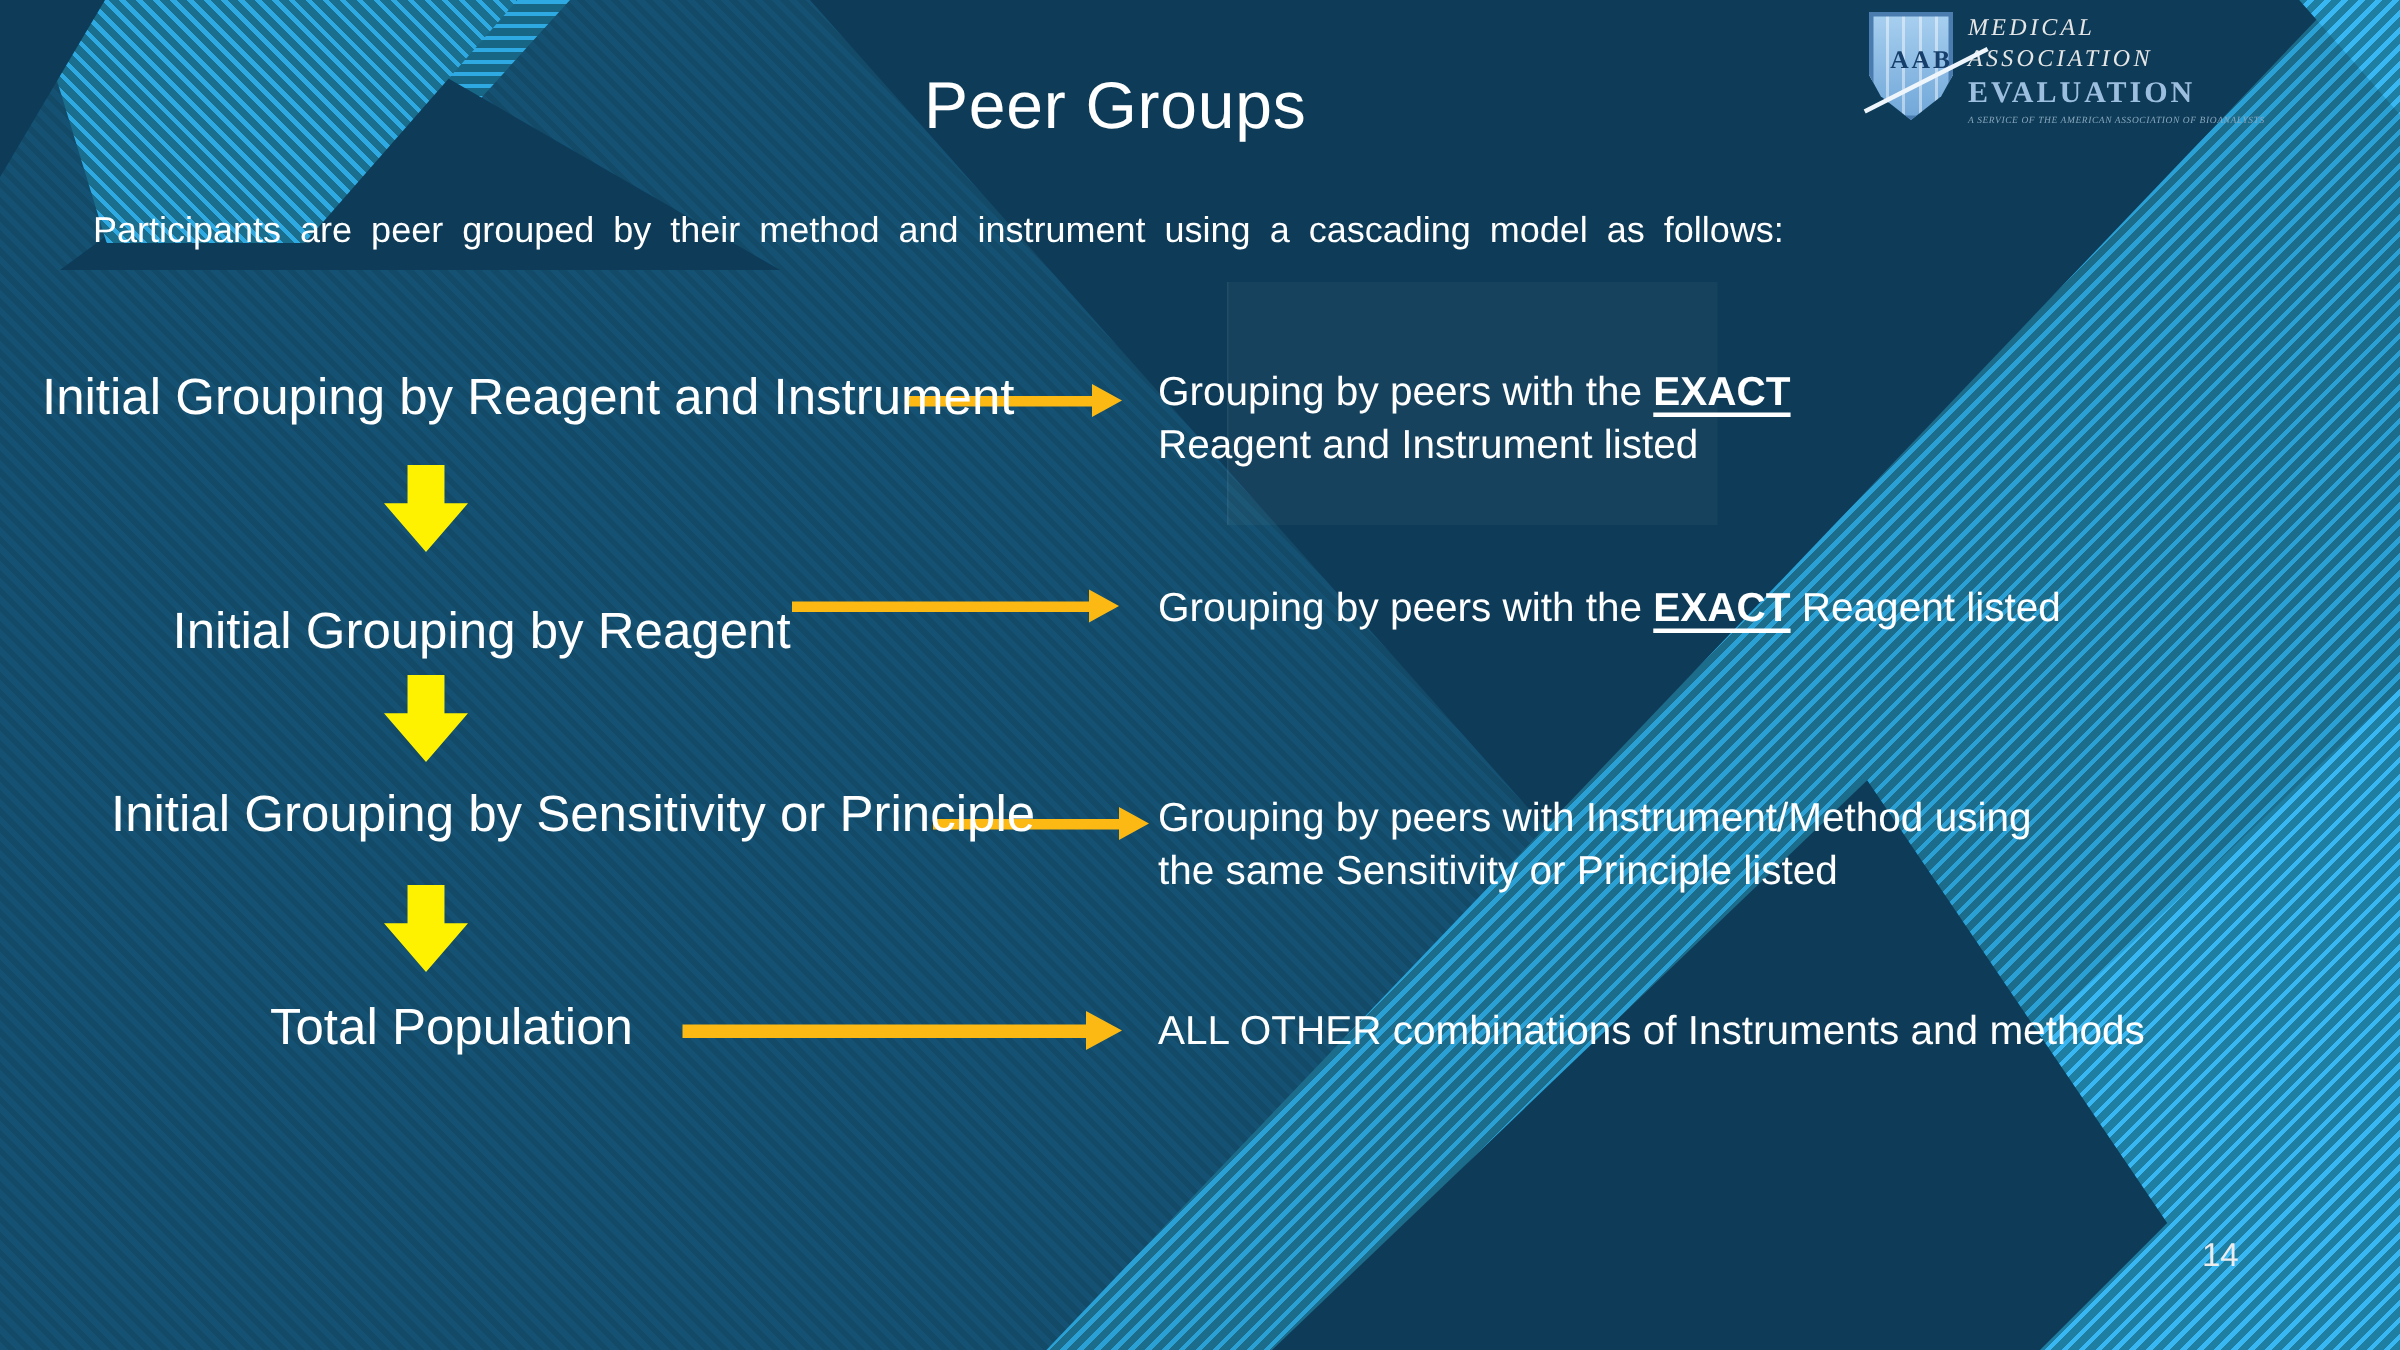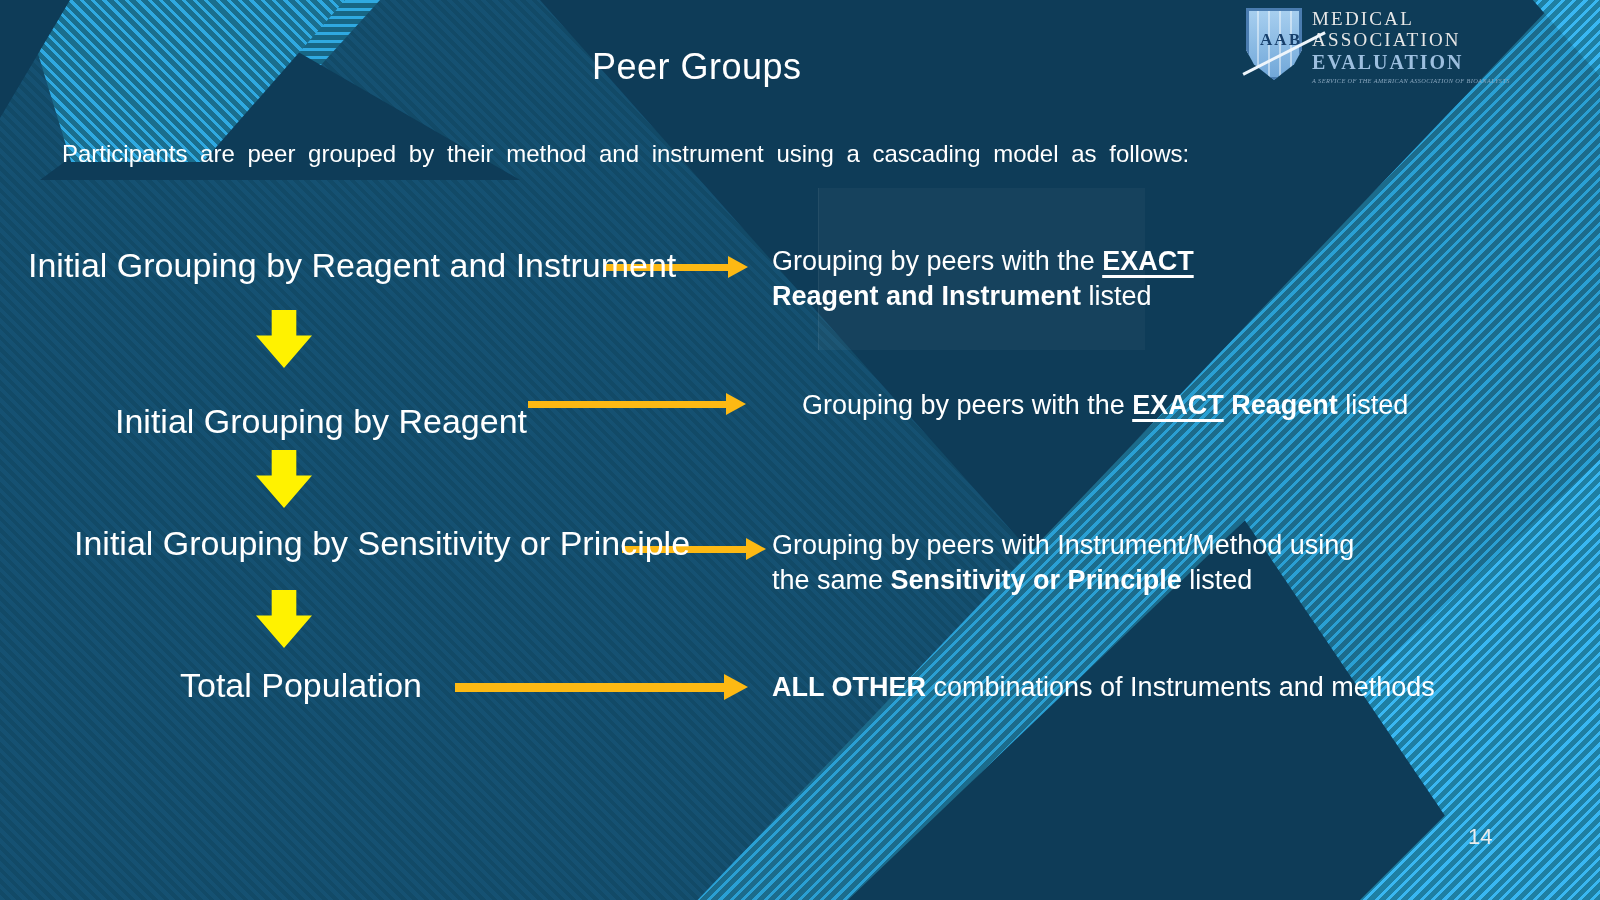--- a/index.html
+++ b/index.html
@@ -28,25 +28,25 @@
     clip-path:polygon(3% 0,100% 0,52% 100%);z-index:2;}
   .tl-mountain{left:40px;top:20px;width:480px;height:160px;background:#0e3c58;
     clip-path:polygon(44% 3%,100% 100%,0 100%);z-index:3;}
   .tl-stripes{left:15px;top:0;width:330px;height:162px;
     background:repeating-linear-gradient(45deg,#2fa9e1 0 3px,#1a6e8e 3px 8px);
     clip-path:polygon(2% 0,100% 0,57% 100%,17% 100%);z-index:4;}
   .tl-corner{left:0;top:0;width:70px;height:118px;background:#0e3c58;
     clip-path:polygon(0 0,100% 0,0 100%);z-index:5;}
   .panel{left:818px;top:188px;width:326px;height:162px;
     background:rgba(255,255,255,0.035);border-left:1px solid rgba(255,255,255,0.06);z-index:6;}
-  .title{left:592px;top:46px;font-size:36px;letter-spacing:.5px;z-index:10;}
+  .title{left:616px;top:46px;font-size:44px;letter-spacing:.5px;z-index:10;}
   .subtitle{left:62px;top:140px;font-size:24px;word-spacing:6px;white-space:nowrap;z-index:10;}
   .lbl{font-size:34px;line-height:30px;white-space:nowrap;z-index:10;}
   .desc{left:772px;font-size:27px;line-height:35px;white-space:nowrap;z-index:10;}
-  .b{font-weight:bold;}
+  .b{font-weight:normal;}
   .bu{font-weight:bold;text-decoration:underline;text-decoration-thickness:3px;text-underline-offset:5px;}
   .harrow{display:flex;align-items:center;z-index:9;}
   .harrow .shaft{flex:1;height:7px;background:#fdb913;}
   .harrow .head{width:0;height:0;border-top:11px solid transparent;border-bottom:11px solid transparent;border-left:20px solid #fdb913;}
   .harrow.thick .shaft{height:9px;}
   .harrow.thick .head{border-top-width:13px;border-bottom-width:13px;border-left-width:24px;}
   .varrow{width:56px;height:58px;background:#fff200;
     clip-path:polygon(28% 0,72% 0,72% 44%,100% 44%,50% 100%,0 44%,28% 44%);z-index:9;}
   .pagenum{left:1468px;top:824px;font-size:22px;color:#ececec;z-index:10;}
   
@@ -55,21 +55,21 @@
     background:
       repeating-linear-gradient(90deg,rgba(255,255,255,.45) 0 2px,transparent 2px 11px),
       linear-gradient(180deg,#a9d0f0,#6fa6d8);
     clip-path:polygon(0 0,100% 0,100% 58%,86% 78%,50% 100%,14% 78%,0 58%);
     box-shadow:inset 0 0 0 3px #4a7cb0;}
   .shield .aab{position:absolute;left:0;top:22px;width:100%;text-align:right;
     font-family:"Liberation Serif",serif;font-weight:bold;font-size:17px;letter-spacing:2px;color:#173f6b;}
   .slash{left:1238px;top:52px;width:92px;height:2.5px;background:#eef5fb;
     transform:rotate(-27deg);z-index:11;}
   .logo-text{margin-left:10px;font-family:"Liberation Serif",serif;}
-  .logo-line{font-size:19px;line-height:21px;letter-spacing:2.2px;color:#e6e6e6;}
+  .logo-line{font-size:16px;line-height:21px;letter-spacing:2.2px;color:#e6e6e6;font-style:italic;}
   .logo-eval{font-size:20px;line-height:24px;font-weight:bold;letter-spacing:2px;color:#9dbfdf;}
   .logo-tag{margin-top:3px;font-size:6.3px;font-style:italic;letter-spacing:.4px;color:#8aa7bf;white-space:nowrap;}
 </style>
 </head>
 <body>
 
 <div class="slide">
 
   <div class="abs navy-band"></div>
   <div class="abs wedge-dim"></div>
@@ -107,21 +107,21 @@
     <span>Grouping by peers with the </span><span class="bu">EXACT</span><br>
     <span class="b">Reagent and Instrument</span><span> listed</span>
   </div>
   <div class="abs varrow" style="left:256px;top:310px;"></div>
 
   <div class="abs lbl" style="left:115px;top:406px;">Initial Grouping by Reagent</div>
   <div class="abs harrow" style="left:528px;top:393px;width:218px;">
     <div class="shaft"></div>
     <div class="head"></div>
   </div>
-  <div class="abs desc" style="top:388px;margin-left:30px;">
+  <div class="abs desc" style="top:388px;">
     <span>Grouping by peers with the </span><span class="bu">EXACT</span><span class="b"> Reagent </span><span>listed</span>
   </div>
   <div class="abs varrow" style="left:256px;top:450px;"></div>
 
   <div class="abs lbl" style="left:74px;top:528px;text-align:right;">Initial Grouping by Sensitivity or Principle</div>
   <div class="abs harrow" style="left:622px;top:538px;width:144px;">
     <div class="shaft"></div>
     <div class="head"></div>
   </div>
   <div class="abs desc" style="top:528px;">

